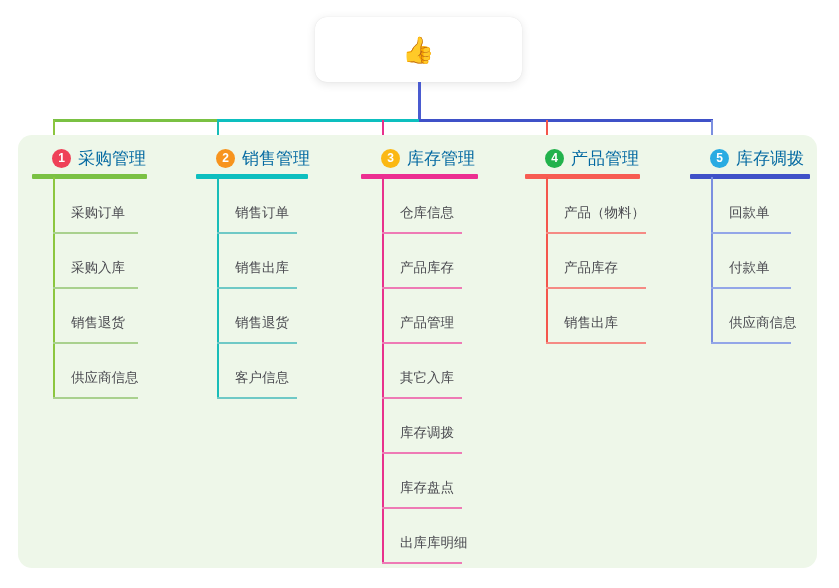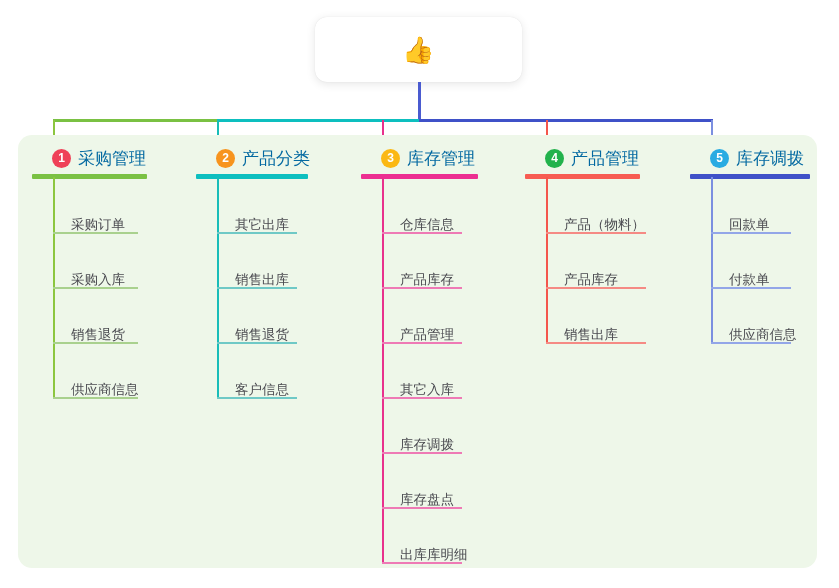--- a/index.html
+++ b/index.html
@@ -73,21 +73,21 @@
   .spine{
     position:absolute;left:21px;top:31px;width:2px;
   }
   .leaves{position:absolute;left:21px;top:33px;}
   .leaf{
     position:relative;
     height:55px;
     box-sizing:border-box;
   }
   .leaf-label{
-    position:absolute;left:18px;bottom:0;
+    position:absolute;left:18px;bottom:12px;
     font-size:13.5px;color:#4a4a50;white-space:nowrap;
     font-family:"DejaVu Sans","Liberation Sans",sans-serif;
   }
   .leaf-bar{
     position:absolute;left:0;bottom:0;height:2px;
   }
 </style>
 </head>
 <body>
 
@@ -135,27 +135,27 @@
           </div>
           <div class="leaf">
             <span class="leaf-label">供应商信息</span>
             <div class="leaf-bar" style="width: 85px; background: rgb(169, 209, 142);"></div>
           </div>
         </div>
       </div>
       <div class="col" style="left: 196px;">
         <div class="col-head">
           <span class="badge" style="background: rgb(247, 148, 30);">2</span>
-          <span class="col-title">产品分类</span>
+          <span class="col-title">销售管理</span>
         </div>
         <div class="head-bar" style="width: 112px; background: rgb(13, 191, 191);"></div>
         <div class="spine" style="height: 222px; background: rgb(24, 189, 184);"></div>
         <div class="leaves">
           <div class="leaf">
-            <span class="leaf-label">其它出库</span>
+            <span class="leaf-label">销售订单</span>
             <div class="leaf-bar" style="width: 80px; background: rgb(111, 201, 198);"></div>
           </div>
           <div class="leaf">
             <span class="leaf-label">销售出库</span>
             <div class="leaf-bar" style="width: 80px; background: rgb(111, 201, 198);"></div>
           </div>
           <div class="leaf">
             <span class="leaf-label">销售退货</span>
             <div class="leaf-bar" style="width: 80px; background: rgb(111, 201, 198);"></div>
           </div>

